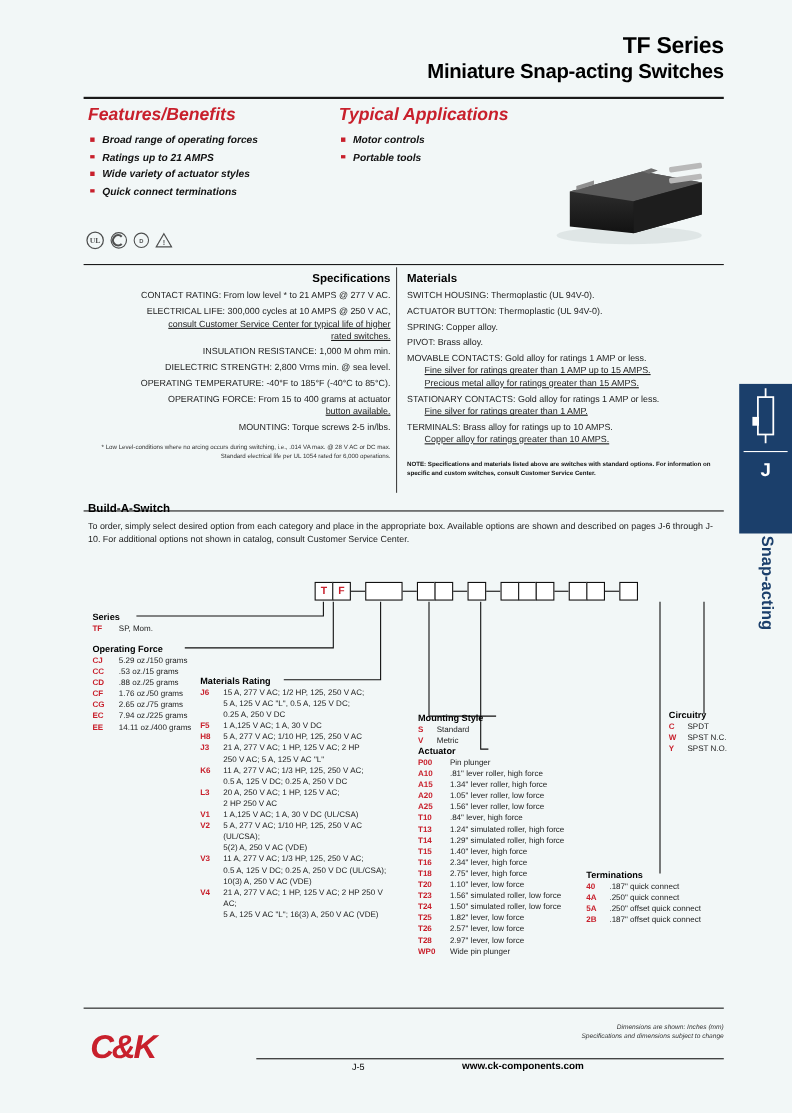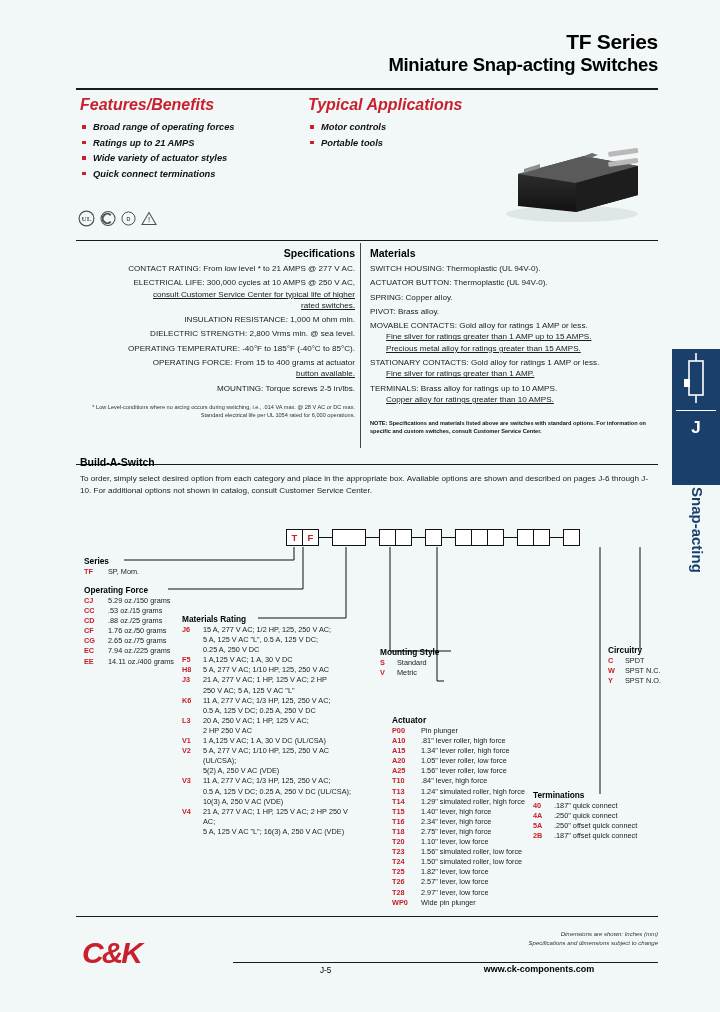--- a/index.html
+++ b/index.html
@@ -81,21 +81,21 @@
 
   .g-series{left:84px;top:556px;width:120px;}
   .g-series .opt .code{width:20px;}
   .g-force{left:84px;top:585px;width:130px;}
   .g-force .opt .code{width:20px;}
   .g-elec{left:182px;top:614px;width:175px;}
   .g-elec .opt .code{width:17px;}
   .g-elec .sub{padding-left:21px;}
   .g-mount{left:380px;top:647px;width:130px;}
   .g-mount .opt .code{width:13px;}
-  .g-act{left:380px;top:715px;width:160px;margin-left:12px;}
+  .g-act{left:380px;top:677px;width:160px;}
   .g-act .opt .code{width:25px;}
   .g-circ{left:608px;top:645px;width:90px;}
   .g-circ .opt .code{width:13px;}
   .g-term{left:533px;top:790px;width:150px;}
   .g-term .opt .code{width:17px;}
 
   
   .tab{position:absolute;left:672px;top:349px;width:48px;height:136px;background:#1b3f6b;}
   .tab-div{position:absolute;left:676px;top:410px;width:40px;height:1.3px;background:#fff;}
   .tab-letter{position:absolute;left:672px;top:412px;width:48px;height:32px;color:#fff;
@@ -104,21 +104,21 @@
      font-size:15px;font-weight:bold;}
   .tab-vert span{display:block;transform:rotate(90deg);transform-origin:left top;
      position:absolute;left:34px;top:2px;white-space:nowrap;}
 
   
   .logo{position:absolute;left:82px;top:936px;font-size:30px;font-weight:bold;
         color:#c8202c;font-style:italic;letter-spacing:-2px;}
   .foot-note{position:absolute;left:400px;top:930px;width:258px;text-align:right;
         font-size:6px;line-height:9px;font-style:italic;color:#333;}
   .page-no{position:absolute;left:320px;top:966px;font-size:8.2px;}
-  .url{position:absolute;left:420px;top:964px;width:238px;text-align:center;
+  .url{position:absolute;left:420px;top:964px;width:238px;text-align:left;
         font-size:9px;font-weight:bold;}
 </style>
 </head>
 <body>
 
 <div class="page">
 
   <div class="header">
     <div class="hdr-line1">TF Series</div>
     <div class="hdr-line2">Miniature Snap-acting Switches</div>

